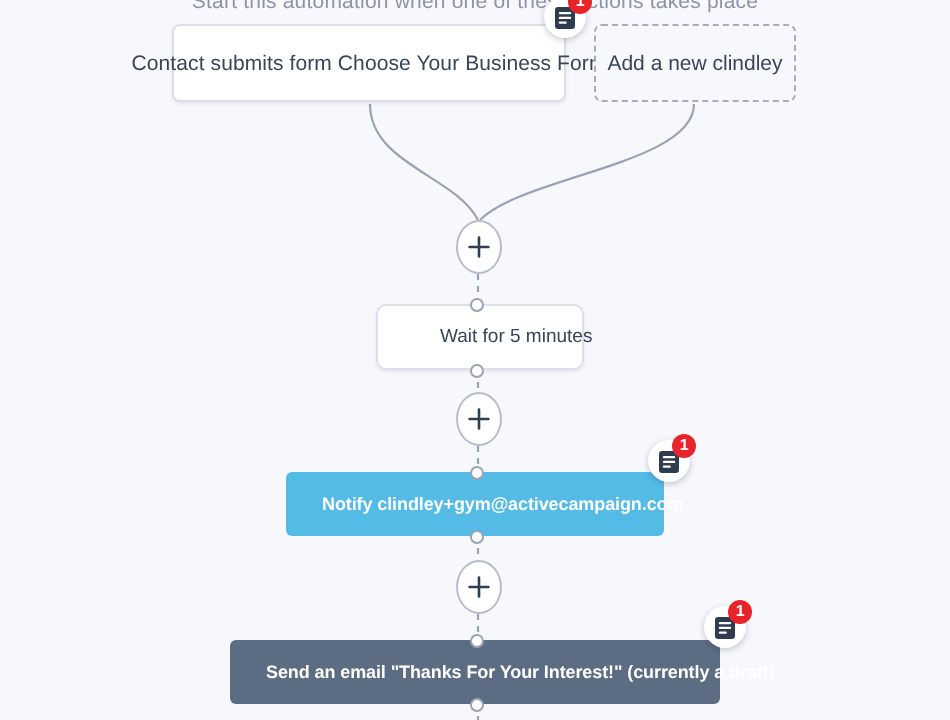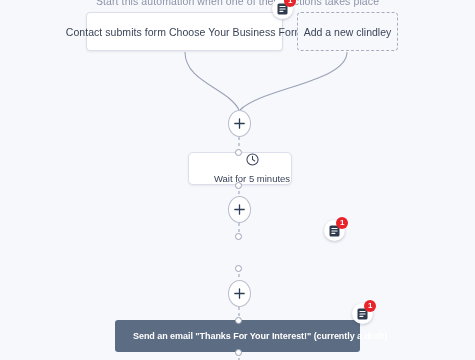--- a/index.html
+++ b/index.html
@@ -96,21 +96,20 @@
     left: 188px;
     top: 152px;
     width: 104px;
     height: 33px;
     background: #ffffff;
     border: 1px solid #dcdfe9;
     border-radius: 5px;
     box-shadow: 0 1px 2px rgba(40,50,80,.09);
     padding-left: 24px;
     gap: 7px;
-    flex-direction: column;
   }
   .wait-card .label {
     font-size: 9.5px;
     color: #3a4458;
     white-space: nowrap;
   }
 
   
   .notify-card {
     left: 143px;
@@ -282,20 +281,30 @@
   </div>
   <div class="wire-dot dot-wait-bot"></div>
 
   <div class="plus-node plus-2">
     <svg width="11" height="11" viewBox="0 0 11 11">
       <path d="M5.5 0.8 V10.2 M0.8 5.5 H10.2" stroke="#2c3e55" stroke-width="1.3" stroke-linecap="round"></path>
     </svg>
   </div>
 
   <div class="wire-dot dot-notify-top"></div>
+  <div class="node notify-card">
+    <svg width="15" height="15" viewBox="0 0 16 16">
+      <path d="M8 1.6 C8.6 1.6 9 2 9 2.5 C11 3 12.1 4.6 12.1 6.7
+               C12.1 9.6 12.8 10.8 13.4 11.4 H2.6
+               C3.2 10.8 3.9 9.6 3.9 6.7
+               C3.9 4.6 5 3 7 2.5 C7 2 7.4 1.6 8 1.6 Z" class="icon-white"></path>
+      <path d="M6.6 12.3 H9.4 C9.4 13.3 8.8 14 8 14 C7.2 14 6.6 13.3 6.6 12.3 Z" class="icon-white"></path>
+    </svg>
+    <span class="label">Notify clindley+gym@activecampaign.com</span>
+  </div>
   <div class="wire-dot dot-notify-bot"></div>
 
   <div class="note-badge badge-notify">
     <svg width="11" height="12" viewBox="0 0 11 12">
       <rect x="0.5" y="0.5" width="10" height="11" rx="1.6" fill="#2f3b4f"></rect>
       <rect x="2.4" y="3" width="6.2" height="1.1" rx=".5" fill="#ffffff"></rect>
       <rect x="2.4" y="5.4" width="6.2" height="1.1" rx=".5" fill="#ffffff"></rect>
       <rect x="2.4" y="7.8" width="4" height="1.1" rx=".5" fill="#ffffff"></rect>
     </svg>
     <span class="count">1</span>

